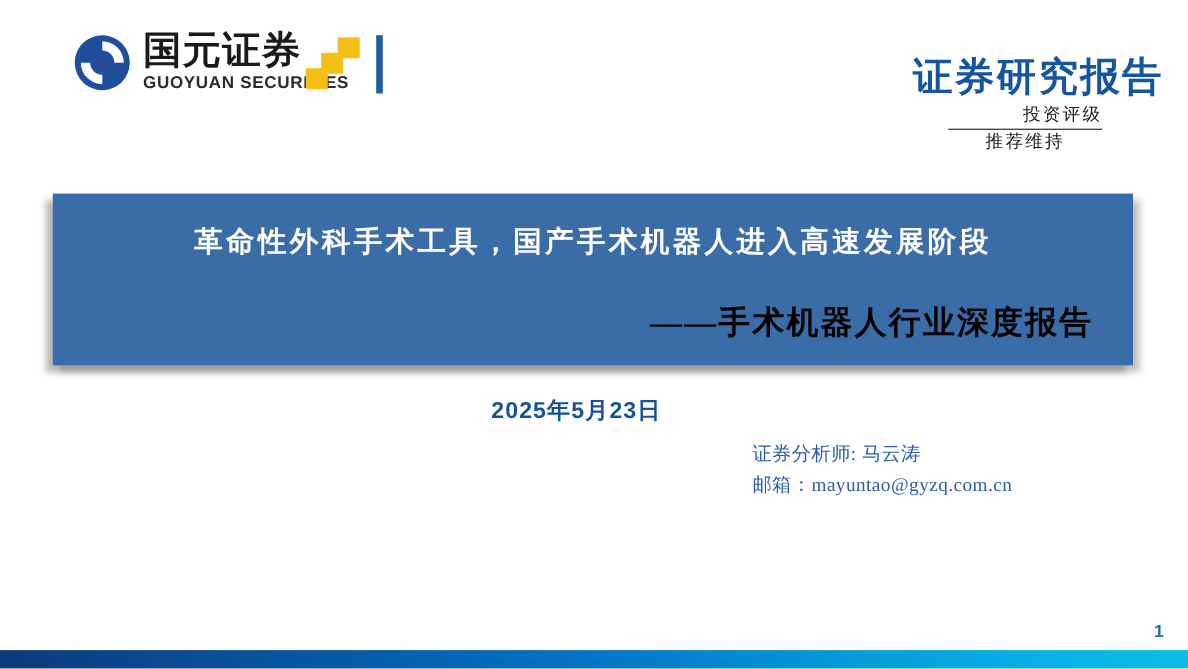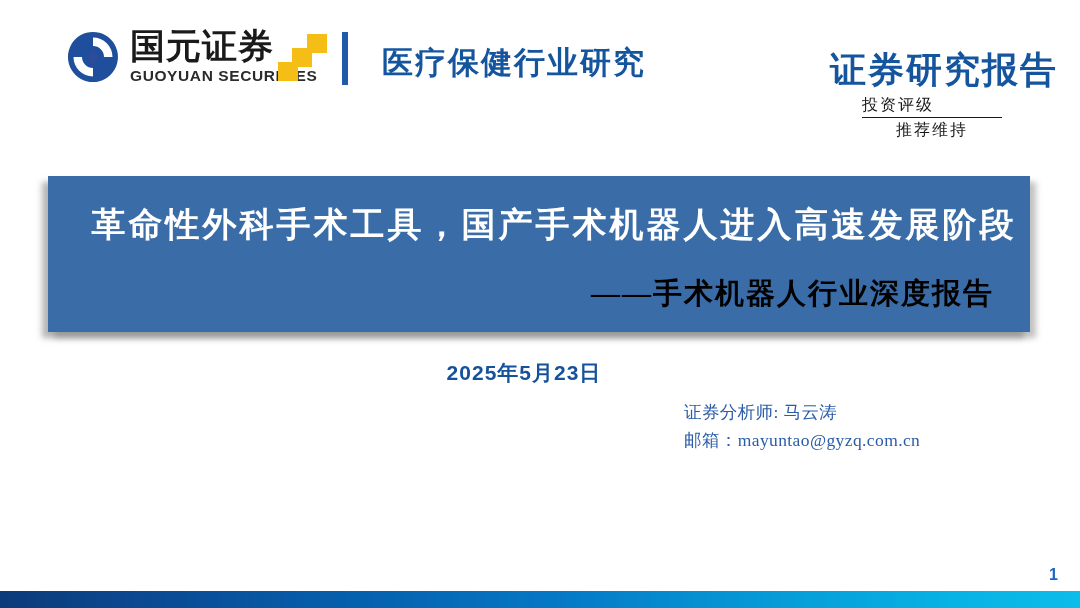--- a/index.html
+++ b/index.html
@@ -102,21 +102,21 @@
     color: #14559E;
     letter-spacing: 2px;
     white-space: nowrap;
   }
 
   
   .rating-box {
     position: absolute;
     left: 862px; top: 94px;
     width: 140px;
-    text-align: left;
+    text-align: right;
     font-family: "Liberation Serif", "DejaVu Serif", serif;
     color: #1a1a1a;
   }
   .rating-label {
     font-size: 16px;
     letter-spacing: 2px;
     line-height: 1.35;
   }
   .rating-rule {
     height: 1.4px;
@@ -144,26 +144,25 @@
     background: #3A6DA8;
     box-shadow: -6px 6px 6px rgba(120,120,120,0.55),
                  6px 6px 6px rgba(120,120,120,0.45);
   }
   .banner-title {
     position: absolute;
     left: 0; top: 26px;
     width: 982px;
     text-align: center;
     font-family: "Liberation Serif", "DejaVu Serif", serif;
-    font-size: 34px;
+    font-size: 26px;
     font-weight: bold;
     color: #ffffff;
     letter-spacing: 3px;
     white-space: nowrap;
-    padding-left: 15px;
   }
   .banner-subtitle {
     position: absolute;
     right: 36px; top: 98px;
     font-family: "Liberation Serif", "DejaVu Serif", serif;
     font-size: 29px;
     font-weight: bold;
     color: #000000;
     letter-spacing: 2px;
     white-space: nowrap;
@@ -242,21 +241,20 @@
     </div>
 
     <div class="gold-squares">
       <span class="gold-sq s1"></span>
       <span class="gold-sq s2"></span>
       <span class="gold-sq s3"></span>
     </div>
 
     <div class="divider-bar"></div>
 
-    <div class="industry-title">医疗保健行业研究</div>
 
     <div class="report-kind">证券研究报告</div>
   </div>
 
   <div class="rating-box">
     <div class="rating-label">投资评级</div>
     <div class="rating-rule"></div>
     <div class="rating-value">
       <span>推荐</span>
       <span>维持</span>

